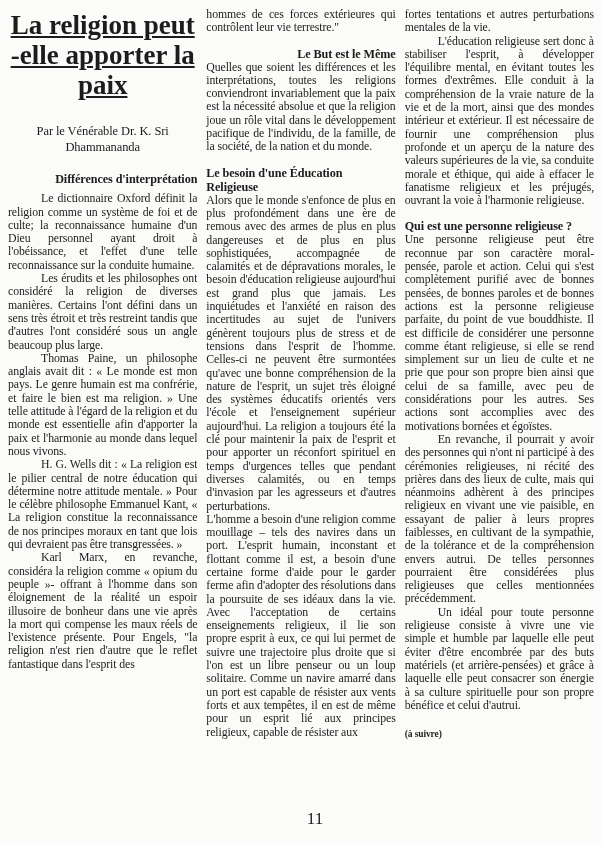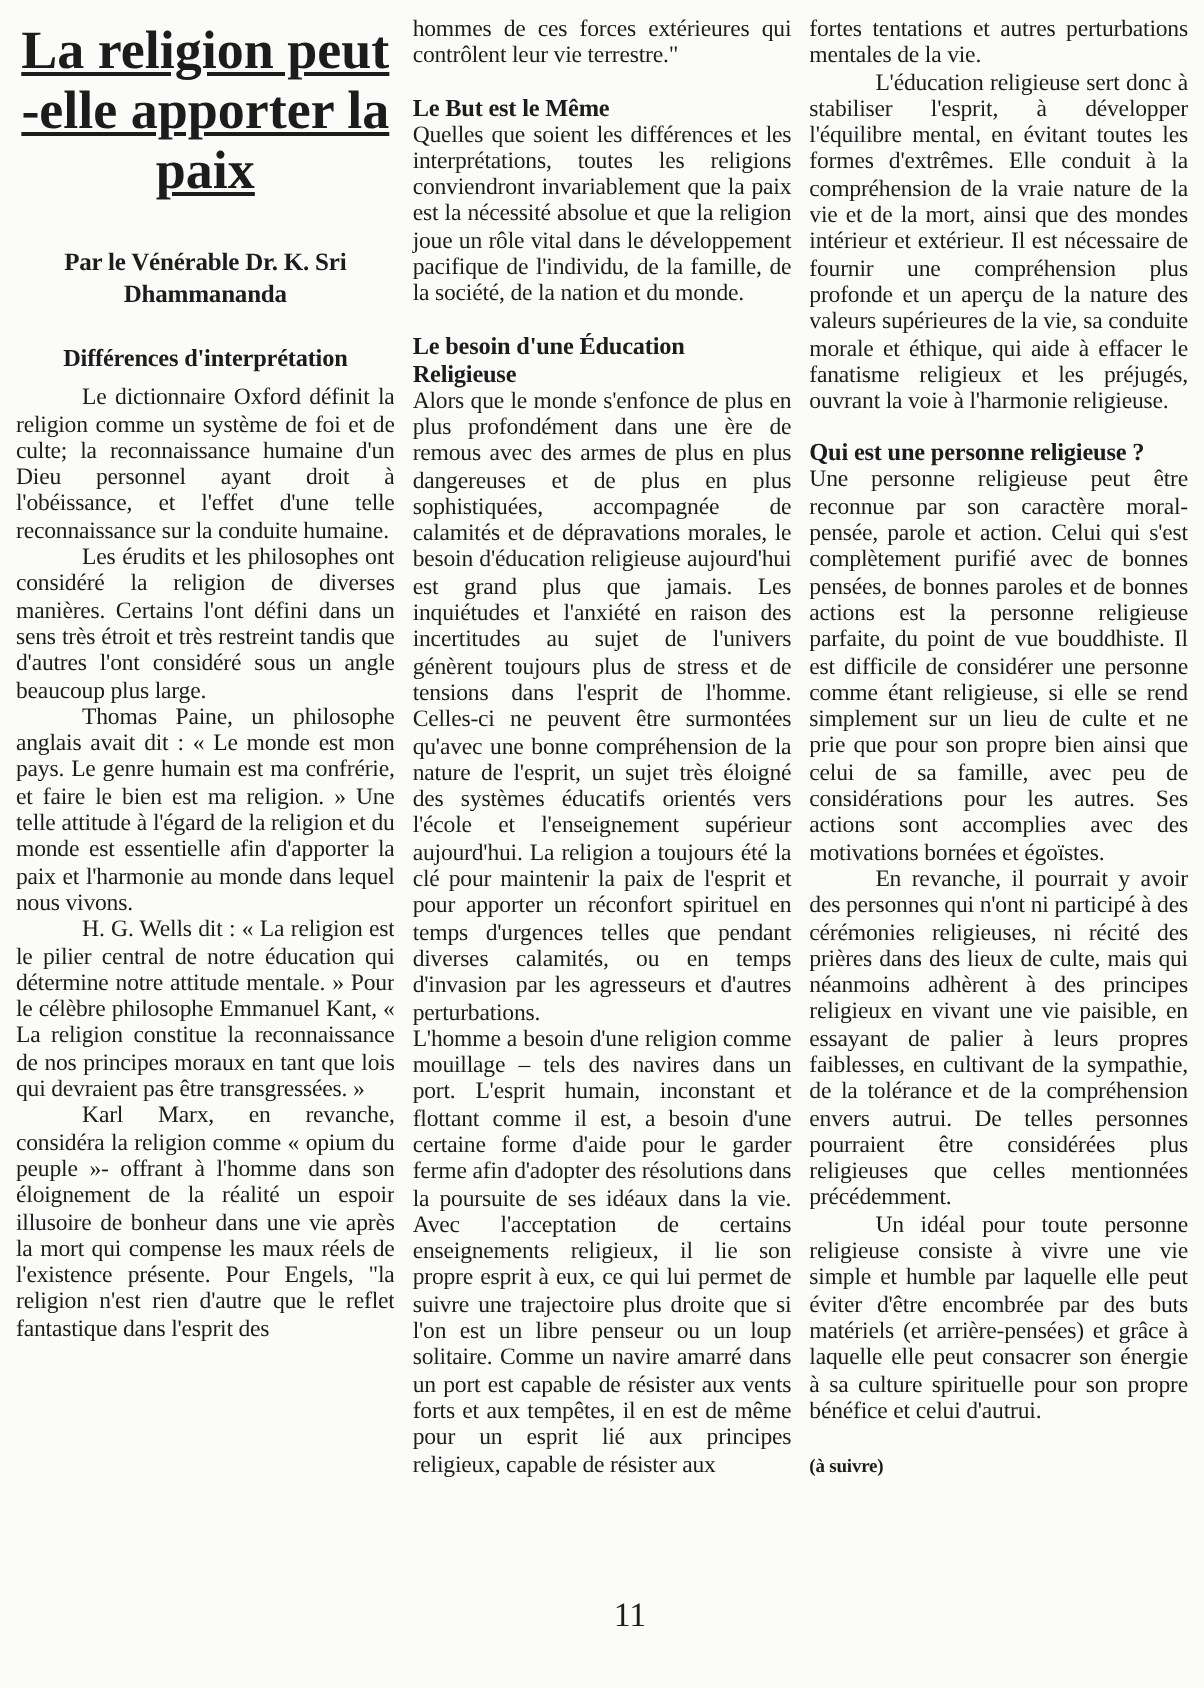--- a/index.html
+++ b/index.html
@@ -38,26 +38,25 @@
     margin:2px 0 24px 0;
     letter-spacing:0;
     text-decoration:underline;
   }
   .byline{
     font-size:12.5px;
     line-height:15.5px;
     text-align:center;
     white-space:pre-line;
     margin:0 0 18px 0;
-    font-weight:bold;
   }
   .sec-heading{
     font-weight:bold;
     font-size:12.2px;
-    text-align:center;
+    text-align:right;
     margin:0 0 6px 0;
   }
   .body-heading{
     font-weight:bold;
     font-size:12.2px;
     text-align:left;
     margin:12px 0 0 0;
     line-height:14px;
   }
   p{margin:0;}
@@ -65,21 +64,21 @@
   p.gap-after{margin-bottom:12px;}
   .continued{
     text-align:left;
     font-size:9.5px;
     font-weight:bold;
     padding-right:28px;
     margin-top:16px;
   }
   .page-number{
     position:absolute;
-    bottom:26px;left:0;right:0;
+    bottom:15px;left:0;right:0;
     text-align:center;
     font-size:17px;
     padding-left:28px;
   }
 </style>
 </head>
 <body>
 
 <div class="page">
   <div class="columns">
@@ -93,21 +92,21 @@
       <div class="sec-heading">Différences d'interprétation</div>
       <p class="indent">Le dictionnaire Oxford définit la religion comme un système de foi et de culte; la reconnaissance humaine d'un Dieu personnel ayant droit à l'obéissance, et l'effet d'une telle reconnaissance sur la conduite humaine.</p>
       <p class="indent">Les érudits et les philosophes ont considéré la religion de diverses manières. Certains l'ont défini dans un sens très étroit et très restreint tandis que d'autres l'ont considéré sous un angle beaucoup plus large.</p>
       <p class="indent">Thomas Paine, un philosophe anglais avait dit : « Le monde est mon pays. Le genre humain est ma confrérie, et faire le bien est ma religion. » Une telle attitude à l'égard de la religion et du monde est essentielle afin d'apporter la paix et l'harmonie au monde dans lequel nous vivons.</p>
       <p class="indent">H. G. Wells dit : « La religion est le pilier central de notre éducation qui détermine notre attitude mentale. » Pour le célèbre philosophe Emmanuel Kant, « La religion constitue la reconnaissance de nos principes moraux en tant que lois qui devraient pas être transgressées. »</p>
       <p class="indent">Karl Marx, en revanche, considéra la religion comme « opium du peuple »- offrant à l'homme dans son éloignement de la réalité un espoir illusoire de bonheur dans une vie après la mort qui compense les maux réels de l'existence présente. Pour Engels, "la religion n'est rien d'autre que le reflet fantastique dans l'esprit des</p>
     </div>
 
     <div class="col">
       <p class="gap-after">hommes de ces forces extérieures qui contrôlent leur vie terrestre."</p>
-      <div class="body-heading" style="margin-top:0;">Le But est le Même</div>
+      <div class="body-heading" style="margin-top:0;text-align:right;">Le But est le Même</div>
       <p>Quelles que soient les différences et les interprétations, toutes les religions conviendront invariablement que la paix est la nécessité absolue et que la religion joue un rôle vital dans le développement pacifique de l'individu, de la famille, de la société, de la nation et du monde.</p>
       <div class="body-heading">Le besoin d'une Éducation Religieuse</div>
       <p>Alors que le monde s'enfonce de plus en plus profondément dans une ère de remous avec des armes de plus en plus dangereuses et de plus en plus sophistiquées, accompagnée de calamités et de dépravations morales, le besoin d'éducation religieuse aujourd'hui est grand plus que jamais. Les inquiétudes et l'anxiété en raison des incertitudes au sujet de l'univers génèrent toujours plus de stress et de tensions dans l'esprit de l'homme. Celles-ci ne peuvent être surmontées qu'avec une bonne compréhension de la nature de l'esprit, un sujet très éloigné des systèmes éducatifs orientés vers l'école et l'enseignement supérieur aujourd'hui. La religion a toujours été la clé pour maintenir la paix de l'esprit et pour apporter un réconfort spirituel en temps d'urgences telles que pendant diverses calamités, ou en temps d'invasion par les agresseurs et d'autres perturbations.</p>
       <p>L'homme a besoin d'une religion comme mouillage – tels des navires dans un port. L'esprit humain, inconstant et flottant comme il est, a besoin d'une certaine forme d'aide pour le garder ferme afin d'adopter des résolutions dans la poursuite de ses idéaux dans la vie. Avec l'acceptation de certains enseignements religieux, il lie son propre esprit à eux, ce qui lui permet de suivre une trajectoire plus droite que si l'on est un libre penseur ou un loup solitaire. Comme un navire amarré dans un port est capable de résister aux vents forts et aux tempêtes, il en est de même pour un esprit lié aux principes religieux, capable de résister aux</p>
     </div>
 
     <div class="col">
       <p>fortes tentations et autres perturbations mentales de la vie.</p>
       <p class="indent">L'éducation religieuse sert donc à stabiliser l'esprit, à développer l'équilibre mental, en évitant toutes les formes d'extrêmes. Elle conduit à la compréhension de la vraie nature de la vie et de la mort, ainsi que des mondes intérieur et extérieur. Il est nécessaire de fournir une compréhension plus profonde et un aperçu de la nature des valeurs supérieures de la vie, sa conduite morale et éthique, qui aide à effacer le fanatisme religieux et les préjugés, ouvrant la voie à l'harmonie religieuse.</p>
       <div class="body-heading">Qui est une personne religieuse ?</div>

